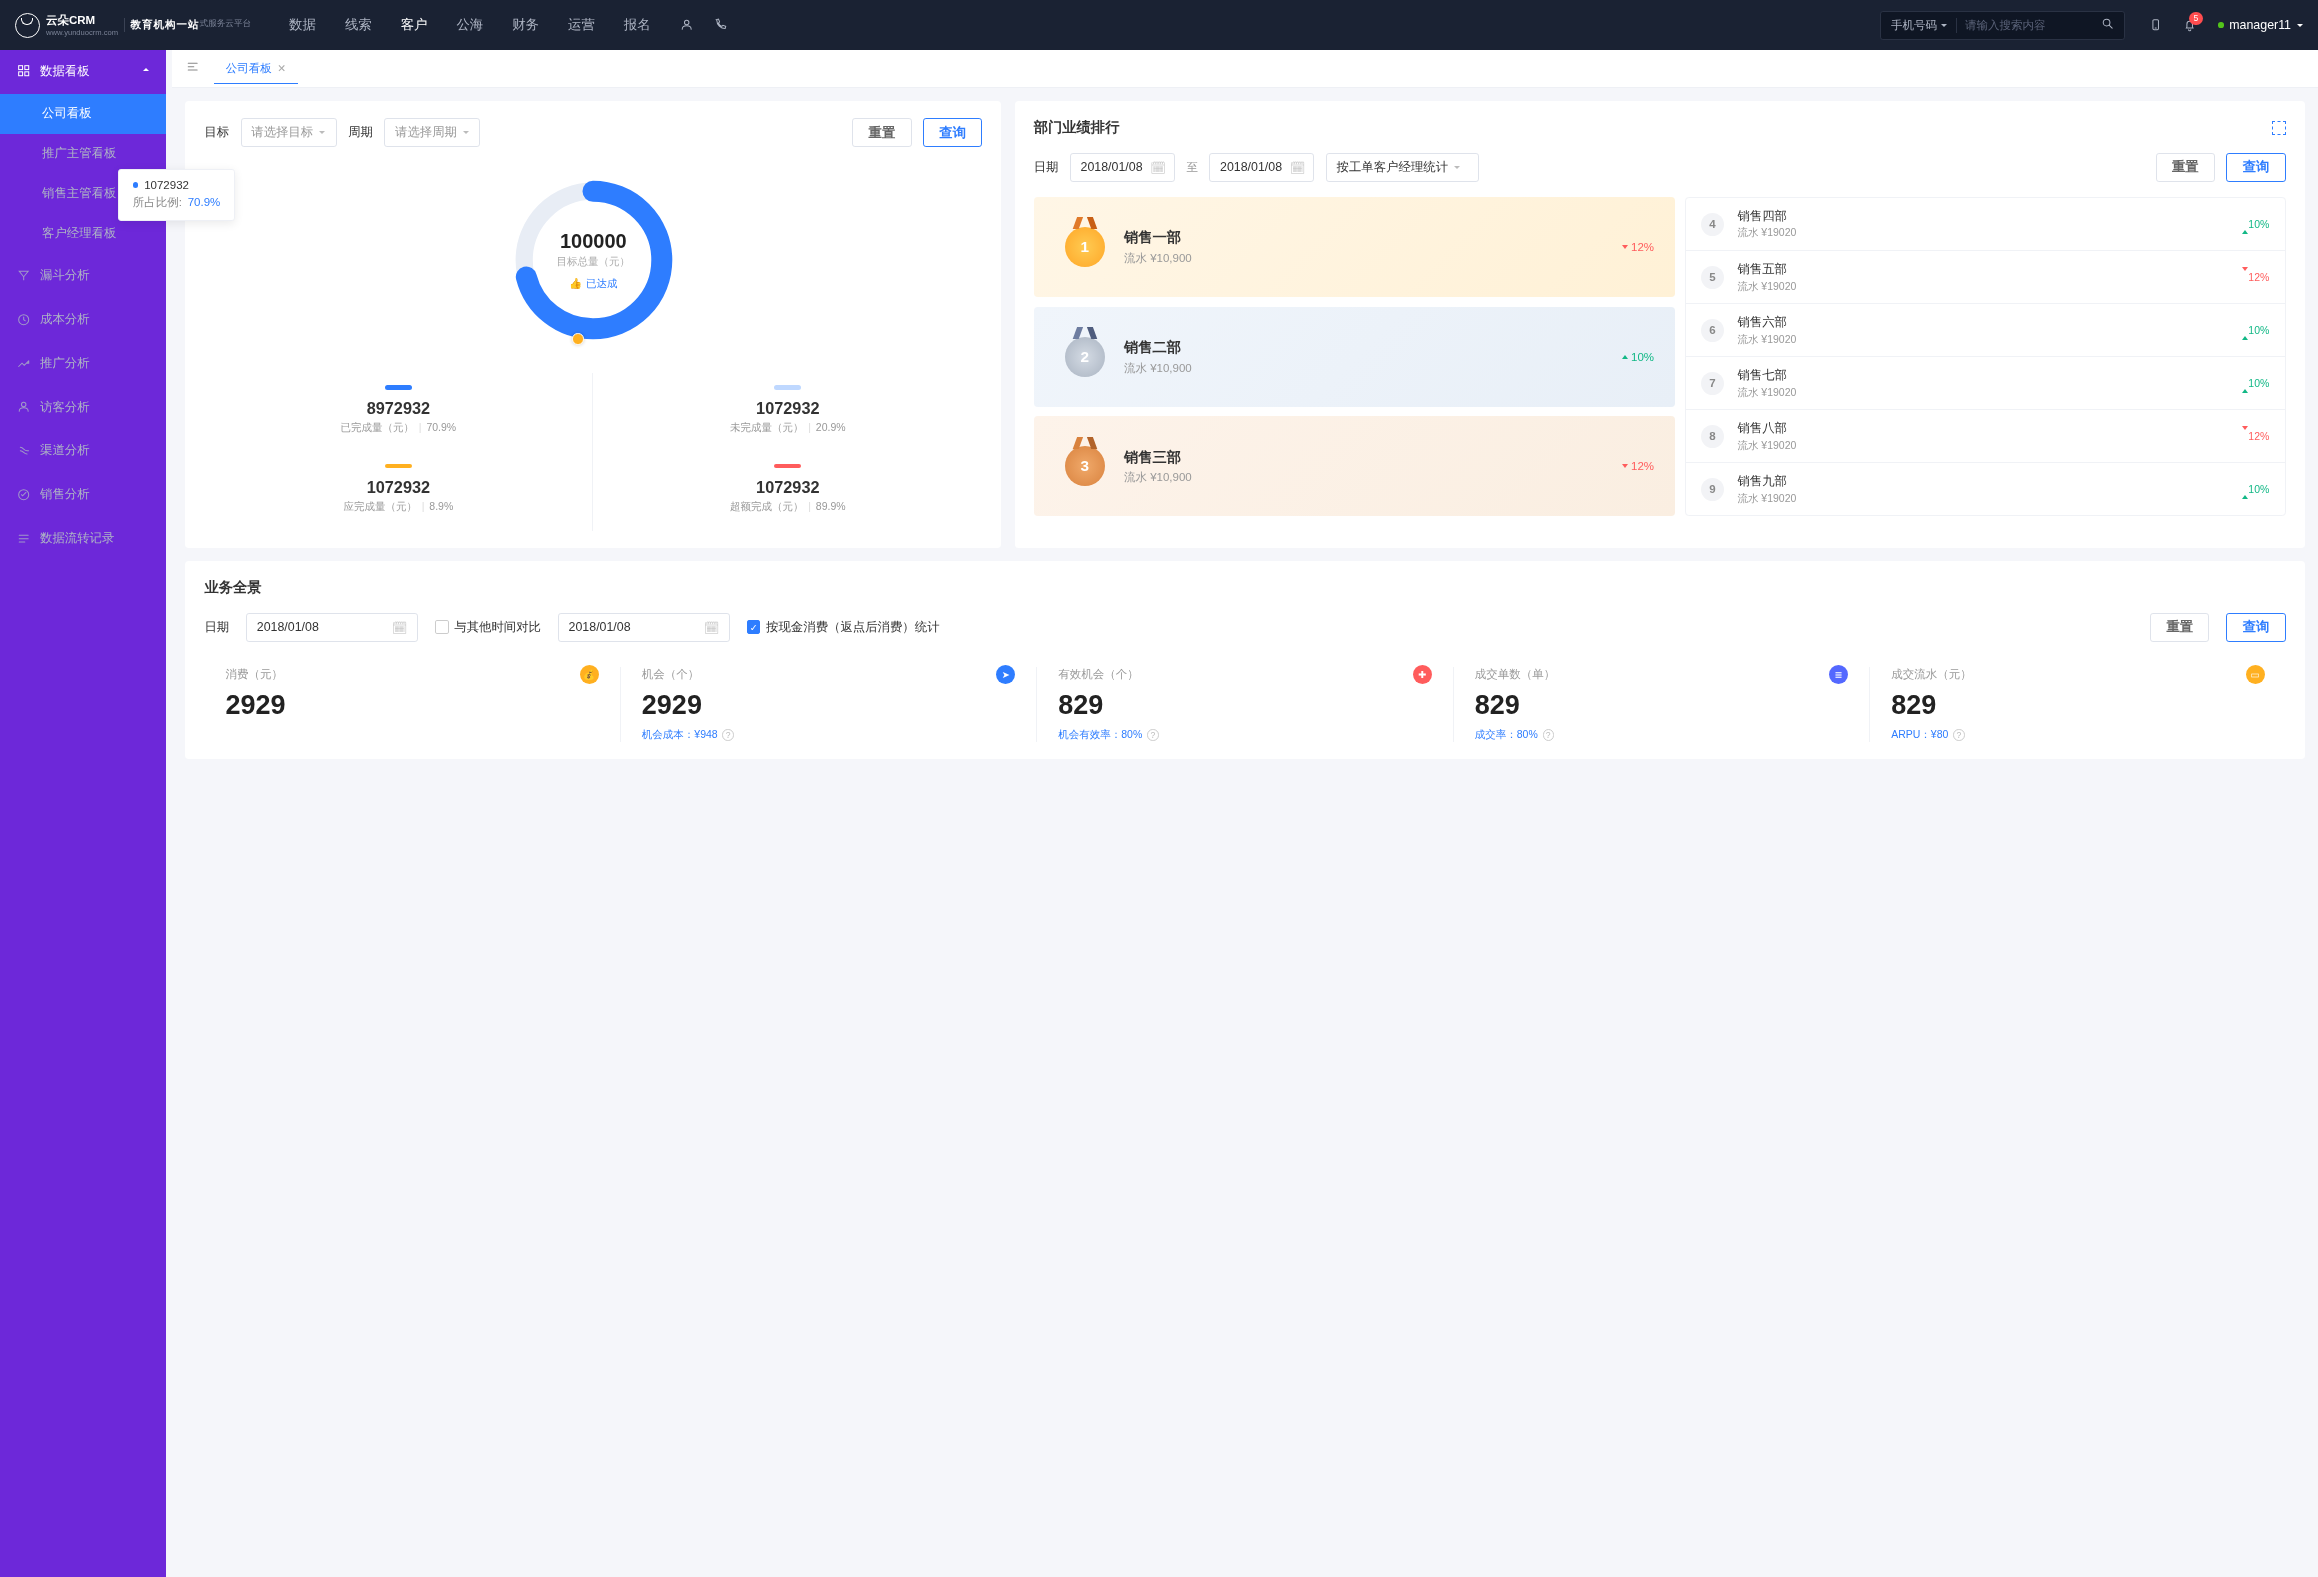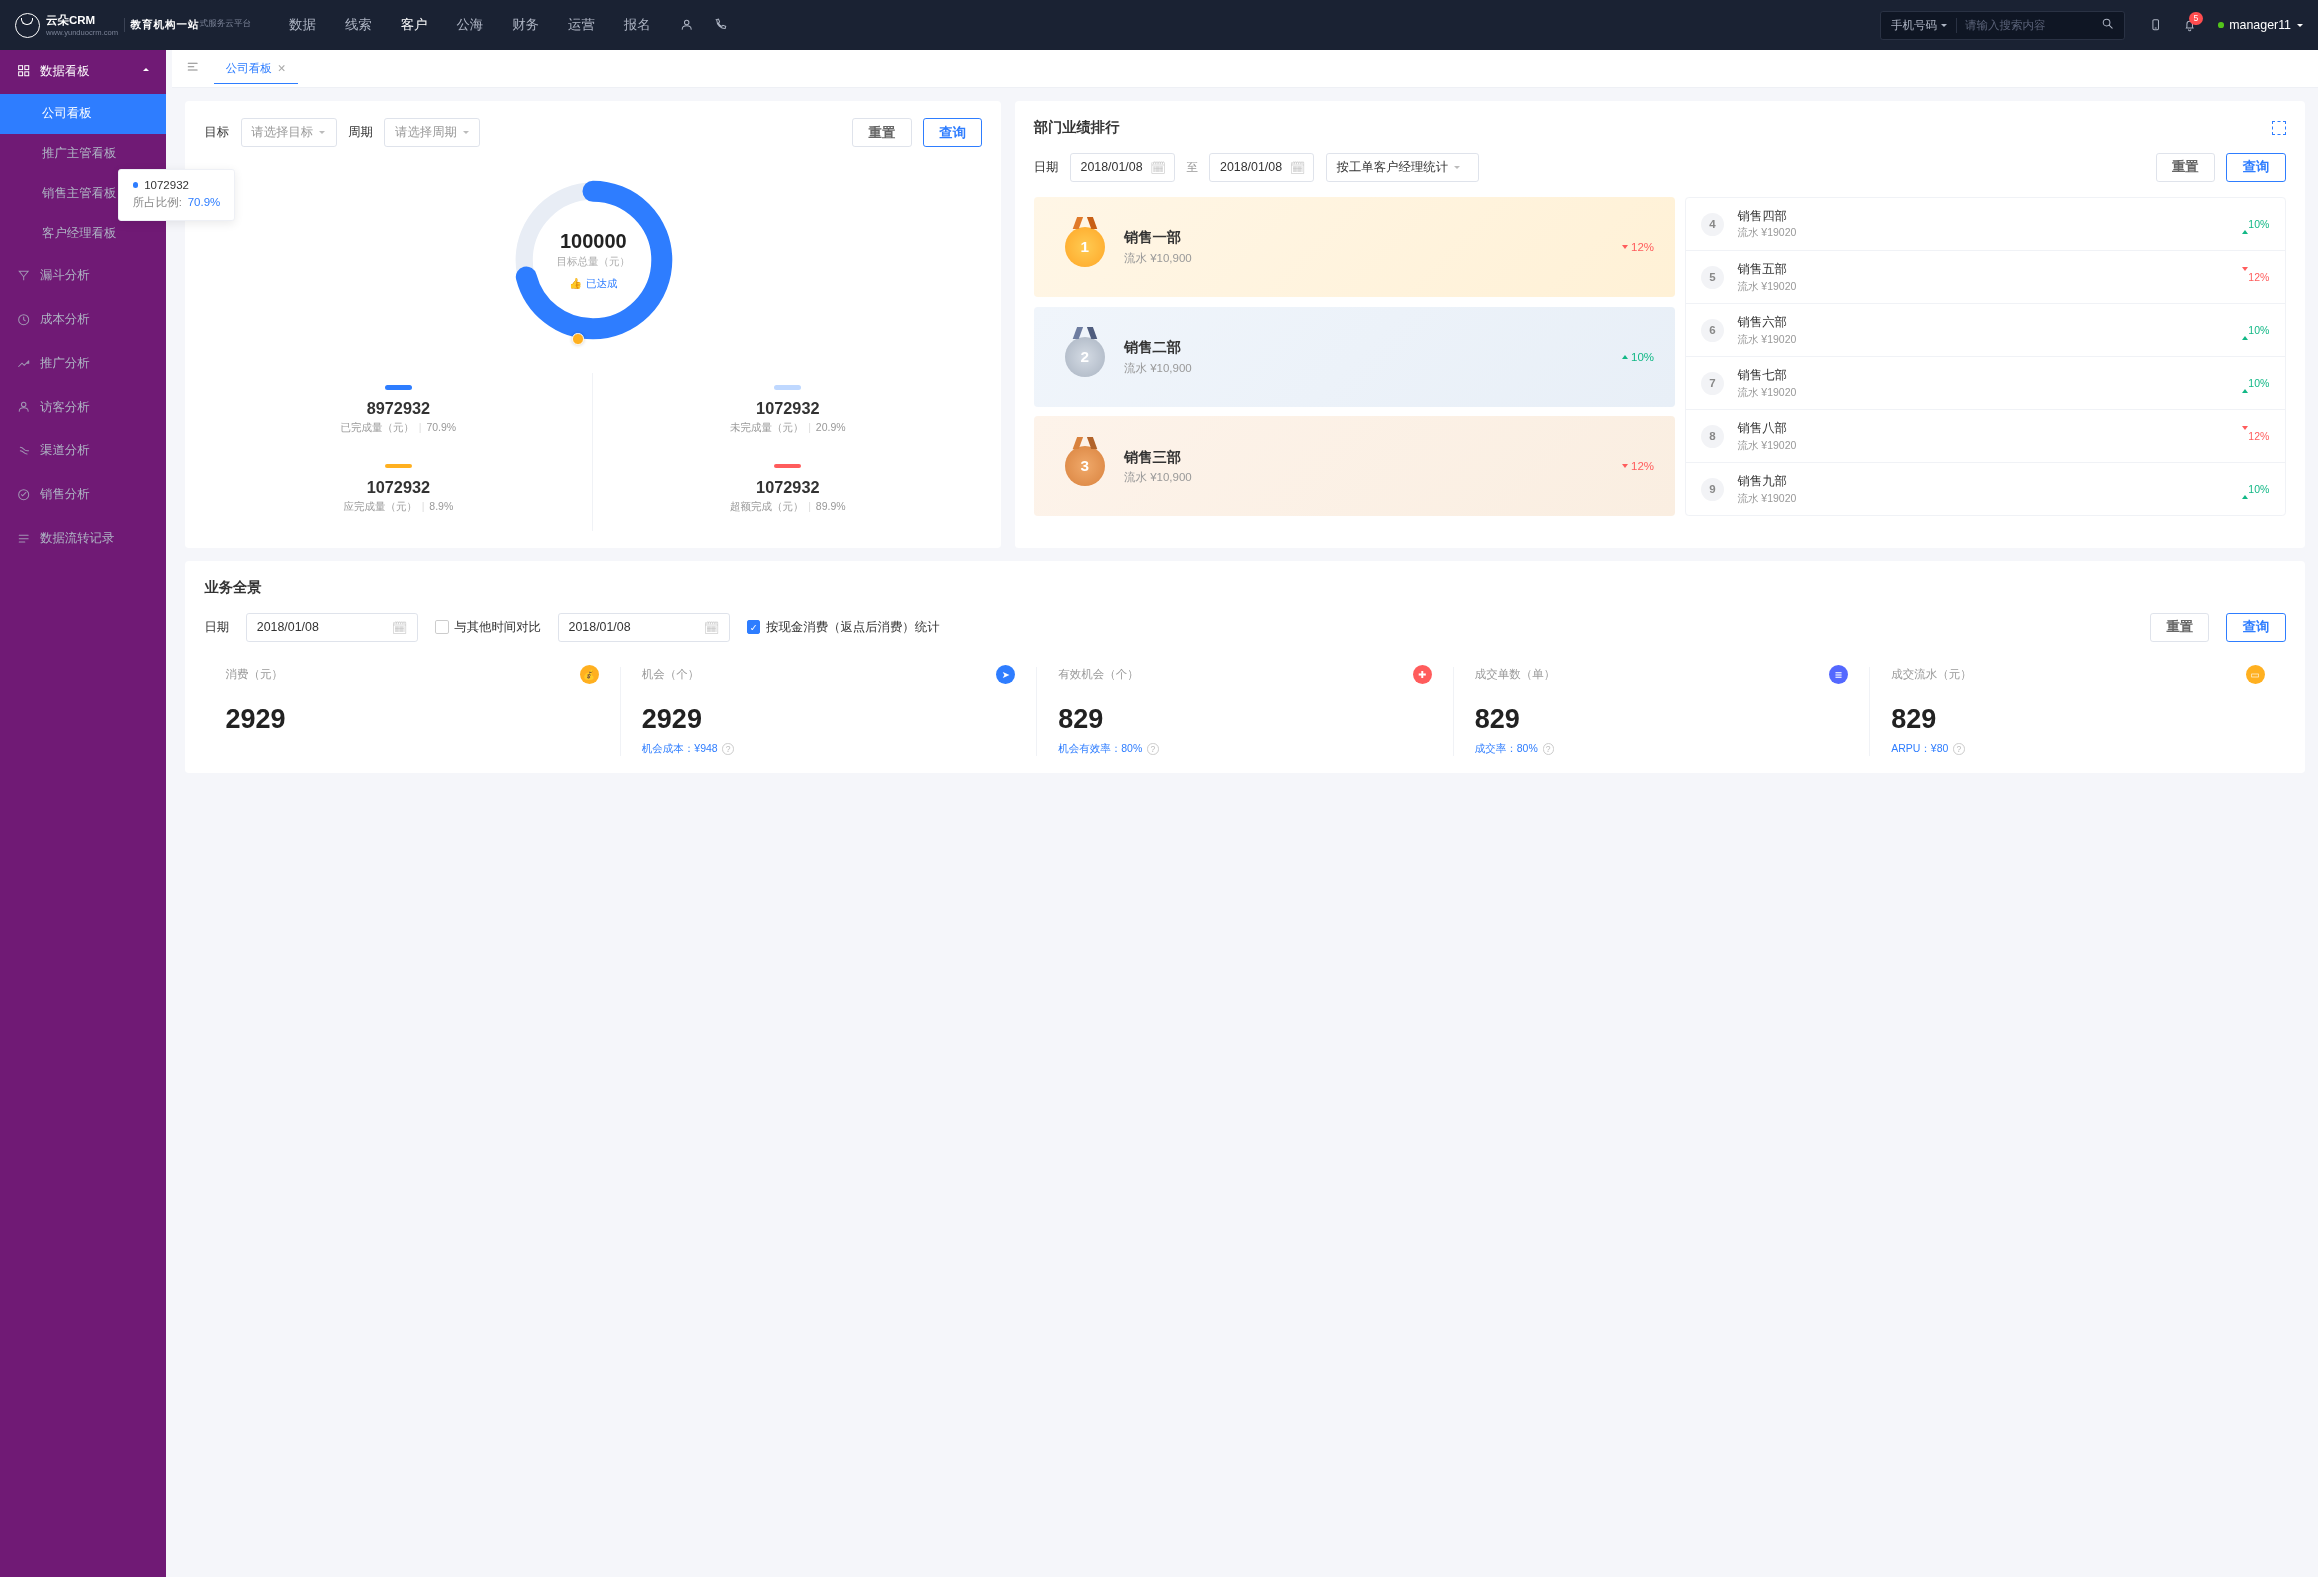--- a/index.html
+++ b/index.html
@@ -22,21 +22,21 @@
 .topnav .search input { background:none; border:none; outline:none; width:134px; padding:0 7.6px; color:#fff; font-size:11.5px; }
 .topnav .search input::placeholder { color:#5a6278; }
 .topnav .search .sicon { padding:0 9.6px; cursor:pointer; }
 .topnav .ticon { width:34px; height:34px; display:flex; align-items:center; justify-content:center; cursor:pointer; position:relative; }
 .topnav .badge { position:absolute; top:3.8px; right:3.8px; width:13.4px; height:13.4px; border-radius:50%; background:#ff4d4f; color:#fff; font-size:8.6px; display:flex; align-items:center; justify-content:center; }
 .topnav .user { display:flex; align-items:center; gap:5.7px; margin-left:11.5px; color:#fff; font-size:12.4px; cursor:pointer; }
 .topnav .user .dot { width:5.7px; height:5.7px; border-radius:50%; background:#52c41a; }
 .chevron-down { width:0; height:0; border-left:3.8px solid transparent; border-right:3.8px solid transparent; border-top:3.8px solid currentColor; display:inline-block; }
 
 
-.sidebar { position:fixed; top:50px; left:0; bottom:0; width:166px; background:#701a75; color:#aeb5c4; overflow:auto; }
+.sidebar { position:fixed; top:50px; left:0; bottom:0; width:166px; background:#6d28d9; color:#aeb5c4; overflow:auto; }
 .sidebar .item { display:flex; align-items:center; gap:9.6px; padding:13.4px 17px; cursor:pointer; font-size:12.4px; }
 .sidebar .item .icn { width:13.4px; height:13.4px; display:flex; align-items:center; justify-content:center; opacity:.8; }
 .sidebar .sub { padding:11.5px 17px 11.5px 42px; cursor:pointer; font-size:12.4px; }
 .sidebar .sub.active { background:#2e7dff; color:#fff; }
 .sidebar .hdr { display:flex; align-items:center; justify-content:space-between; padding:13.4px 17px; cursor:pointer; color:#fff; }
 .sidebar .hdr .left { display:flex; align-items:center; gap:9.6px; }
 
 
 .main { margin-left:172px; padding-top:50px; min-height:100vh; }
 .tabs-bar { height:38px; background:#fff; border-bottom:1px solid #eef0f5; display:flex; align-items:center; padding:0 9.6px; gap:9.6px; }
@@ -122,21 +122,21 @@
 .overview .filters { gap:17px; flex-wrap:wrap; }
 .ck { display:flex; align-items:center; gap:5.7px; font-size:12.4px; color:#333; }
 .ck .box { width:13.4px; height:13.4px; border:1px solid #ccc; border-radius:1.9px; display:flex; align-items:center; justify-content:center; }
 .ck .box.on { background:#2e7dff; border-color:#2e7dff; color:#fff; }
 .ck .box.on::after { content:"✓"; font-size:9.6px; }
 .kpis { display:flex; margin-top:25px; }
 .kpi { flex:1; padding-left:21px; border-right:1px solid #f0f2f6; position:relative; }
 .kpi:last-child { border-right:none; }
 .kpi .ttl { font-size:11.5px; color:#999; }
 .kpi .ic { position:absolute; top:-1.9px; right:21px; width:19px; height:19px; border-radius:50%; display:flex; align-items:center; justify-content:center; color:#fff; font-size:9.6px; }
-.kpi .val { font-size:27px; font-weight:700; color:#222; margin-top:22px; }
+.kpi .val { font-size:27px; font-weight:700; color:#222; margin-top:8px; }
 .kpi .sub { font-size:10.5px; color:#2e7dff; margin-top:7.6px; display:flex; align-items:center; gap:2.9px; }
 .kpi .sub .q { width:11.5px; height:11.5px; border:1px solid #ccc; border-radius:50%; color:#bbb; display:flex; align-items:center; justify-content:center; font-size:8.6px; margin-left:1.9px; }
 
 svg.si { width:13.4px; height:13.4px; stroke:currentColor; stroke-width:1.8; fill:none; stroke-linecap:round; }
 </style>
 </head>
 <body>
 
 <div class="topnav">
   <div class="logo">

